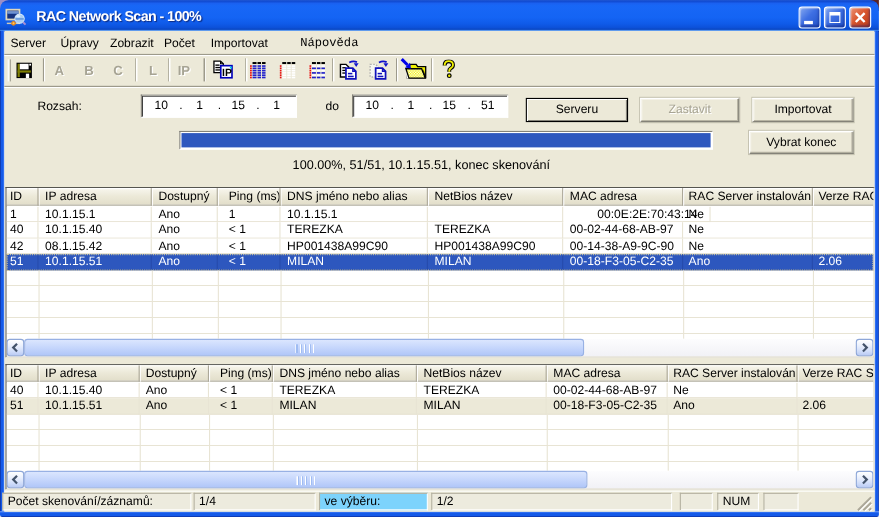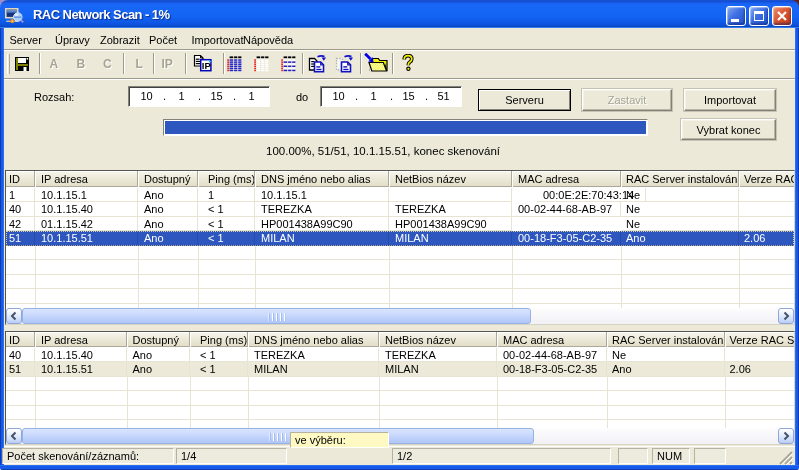--- a/index.html
+++ b/index.html
@@ -24,39 +24,39 @@
 <rect x="2.6" y="4.6" width="10.3" height="1" fill="#5e86cf"></rect>
 <rect x="2.2" y="13.6" width="12" height="1.3" fill="#cfc9b4"></rect>
 <circle cx="13.8" cy="10" r="4.2" fill="#a9cdf4" stroke="#d4e8fb" stroke-width="1"></circle>
 <rect x="10" y="9.4" width="7.6" height="1.6" fill="#6d9fe0"></rect>
 <ellipse cx="12.6" cy="7.8" rx="2" ry="1.2" fill="#ddeefd"></ellipse>
 <line x1="17" y1="13.2" x2="19.2" y2="15.4" stroke="#a98fd4" stroke-width="1.8"></line>
 <circle cx="8.3" cy="14.2" r="2.1" fill="#e8891c"></circle>
 <circle cx="8.3" cy="14.2" r="0.9" fill="#fcc86a"></circle>
 </svg>
 <div class="ab" style="left:33px;top:7px;font-size:13px;font-weight:bold;color:#fff;
-letter-spacing:-0.55px;text-shadow:1px 1px 1px #0c2a80;">RAC Network Scan - 1%</div>
+letter-spacing:-0.55px;text-shadow:1px 1px 1px #0c2a80;">RAC Network Scan - 100%</div>
 <div class="ab" style="left:726px;top:6px;width:20px;height:20px;border-radius:3px;border:1px solid #fff;background:linear-gradient(135deg,#86a9f1 0%,#3e6fe3 45%,#2152c8 100%);box-shadow:inset 1px 1px 1px rgba(255,255,255,.45),inset -1px -2px 2px rgba(10,25,110,.45);">
     <div class="ab" style="left:4px;top:12px;width:8px;height:3px;background:#fff;"></div>
   </div>
 <div class="ab" style="left:749px;top:6px;width:20px;height:20px;border-radius:3px;border:1px solid #fff;background:linear-gradient(135deg,#86a9f1 0%,#3e6fe3 45%,#2152c8 100%);box-shadow:inset 1px 1px 1px rgba(255,255,255,.45),inset -1px -2px 2px rgba(10,25,110,.45);">
     <div class="ab" style="left:4px;top:4px;width:10px;height:10px;border:1px solid #fff;border-top-width:3px;"></div>
   </div>
 <div class="ab" style="left:772px;top:6px;width:20px;height:20px;border-radius:3px;border:1px solid #fff;background:linear-gradient(135deg,#eb9275 0%,#da572f 45%,#bc3918 100%);box-shadow:inset 1px 1px 1px rgba(255,255,255,.45),inset -1px -2px 2px rgba(10,25,110,.45);">
     <svg class="ab" style="left:3px;top:3px;" width="12" height="12">
       <path d="M2 2 L10 10 M10 2 L2 10" stroke="#fff" stroke-width="2.2"></path>
     </svg>
   </div>
 <div class="ab" style="left:4px;top:28px;width:791px;height:437px;background:#ECE9D8;"></div>
 <div class="ab t11" style="left:9.5px;top:34px;">Server</div>
 <div class="ab t11" style="left:55px;top:34px;">Úpravy</div>
 <div class="ab t11" style="left:100px;top:34px;text-align:right;">Zobrazit</div>
 <div class="ab t11" style="left:149px;top:34px;">Počet</div>
 <div class="ab t11" style="left:191.5px;top:34px;">Importovat</div>
-<div class="ab t11" style="left:243px;top:34px;">Nápověda</div>
+<div class="ab t11" style="left:273px;top:34px;font-family:Liberation Mono, monospace;">Nápověda</div>
 <div class="ab" style="left:4px;top:49px;width:791px;height:2px;background:linear-gradient(180deg,#9d9a8b 0 1px,#fff 1px 2px);"></div>
 <div class="ab" style="left:7px;top:54px;width:3px;height:20px;border-left:1px solid #fff;border-right:1px solid #a9a698;"></div>
 <svg class="ab" style="left:14px;top:56px;" width="16" height="16" viewBox="0 0 16 16">
 <rect x="1" y="1" width="14" height="14" fill="#000"></rect>
 <rect x="2" y="2" width="2" height="12" fill="#7f7f00"></rect>
 <rect x="4" y="2" width="8" height="5" fill="#fff"></rect>
 <rect x="12.6" y="2" width="1.6" height="1.6" fill="#fff"></rect>
 <rect x="2" y="8" width="12" height="2" fill="#7f7f00"></rect>
 <rect x="9.5" y="11" width="3" height="4" fill="#fff"></rect>
 </svg>
@@ -273,25 +273,26 @@
       <div class="ab" style="left:132px;top:0;width:60px;height:14.4px;border-right:1px solid #e8e4d4;border-bottom:1px solid #e8e4d4;padding:1px 0 0 6px;font-size:11px;color:#000;white-space:nowrap;overflow:hidden;">Ano</div>
       <div class="ab" style="left:192px;top:0;width:57px;height:14.4px;border-right:1px solid #e8e4d4;border-bottom:1px solid #e8e4d4;padding:1px 0 0 10px;font-size:11px;color:#000;white-space:nowrap;overflow:hidden;">&lt; 1</div>
       <div class="ab" style="left:249px;top:0;width:134px;height:14.4px;border-right:1px solid #e8e4d4;border-bottom:1px solid #e8e4d4;padding:1px 0 0 6px;font-size:11px;color:#000;white-space:nowrap;overflow:hidden;">TEREZKA</div>
       <div class="ab" style="left:383px;top:0;width:123px;height:14.4px;border-right:1px solid #e8e4d4;border-bottom:1px solid #e8e4d4;padding:1px 0 0 6px;font-size:11px;color:#000;white-space:nowrap;overflow:hidden;">TEREZKA</div>
       <div class="ab" style="left:506px;top:0;width:109px;height:14.4px;border-right:1px solid #e8e4d4;border-bottom:1px solid #e8e4d4;padding:1px 0 0 6px;font-size:11px;color:#000;white-space:nowrap;overflow:hidden;">00-02-44-68-AB-97</div>
       <div class="ab" style="left:615px;top:0;width:118px;height:14.4px;border-right:1px solid #e8e4d4;border-bottom:1px solid #e8e4d4;padding:1px 0 0 5px;font-size:11px;color:#000;white-space:nowrap;overflow:hidden;">Ne</div>
       <div class="ab" style="left:733px;top:0;width:56px;height:14.4px;border-right:1px solid #e8e4d4;border-bottom:1px solid #e8e4d4;padding:1px 0 0 5px;font-size:11px;color:#000;white-space:nowrap;overflow:hidden;"></div>
     </div>
     <div class="ab" style="left:0;top:45.8px;width:788px;height:14.4px;background:#fff;">
       <div class="ab" style="left:0px;top:0;width:29px;height:14.4px;border-right:1px solid #e8e4d4;border-bottom:1px solid #e8e4d4;padding:1px 0 0 3px;font-size:11px;color:#000;white-space:nowrap;overflow:hidden;">42</div>
-      <div class="ab" style="left:29px;top:0;width:103px;height:14.4px;border-right:1px solid #e8e4d4;border-bottom:1px solid #e8e4d4;padding:1px 0 0 6px;font-size:11px;color:#000;white-space:nowrap;overflow:hidden;">01.1.15.42</div>
+      <div class="ab" style="left:29px;top:0;width:103px;height:14.4px;border-right:1px solid #e8e4d4;border-bottom:1px solid #e8e4d4;padding:1px 0 0 6px;font-size:11px;color:#000;white-space:nowrap;overflow:hidden;">08.1.15.42</div>
       <div class="ab" style="left:132px;top:0;width:60px;height:14.4px;border-right:1px solid #e8e4d4;border-bottom:1px solid #e8e4d4;padding:1px 0 0 6px;font-size:11px;color:#000;white-space:nowrap;overflow:hidden;">Ano</div>
       <div class="ab" style="left:192px;top:0;width:57px;height:14.4px;border-right:1px solid #e8e4d4;border-bottom:1px solid #e8e4d4;padding:1px 0 0 10px;font-size:11px;color:#000;white-space:nowrap;overflow:hidden;">&lt; 1</div>
       <div class="ab" style="left:249px;top:0;width:134px;height:14.4px;border-right:1px solid #e8e4d4;border-bottom:1px solid #e8e4d4;padding:1px 0 0 6px;font-size:11px;color:#000;white-space:nowrap;overflow:hidden;">HP001438A99C90</div>
       <div class="ab" style="left:383px;top:0;width:123px;height:14.4px;border-right:1px solid #e8e4d4;border-bottom:1px solid #e8e4d4;padding:1px 0 0 6px;font-size:11px;color:#000;white-space:nowrap;overflow:hidden;">HP001438A99C90</div>
+      <div class="ab" style="left:506px;top:0;width:109px;height:14.4px;border-right:1px solid #e8e4d4;border-bottom:1px solid #e8e4d4;padding:1px 0 0 6px;font-size:11px;color:#000;white-space:nowrap;overflow:hidden;">00-14-38-A9-9C-90</div>
       <div class="ab" style="left:615px;top:0;width:118px;height:14.4px;border-right:1px solid #e8e4d4;border-bottom:1px solid #e8e4d4;padding:1px 0 0 5px;font-size:11px;color:#000;white-space:nowrap;overflow:hidden;">Ne</div>
       <div class="ab" style="left:733px;top:0;width:56px;height:14.4px;border-right:1px solid #e8e4d4;border-bottom:1px solid #e8e4d4;padding:1px 0 0 5px;font-size:11px;color:#000;white-space:nowrap;overflow:hidden;"></div>
     </div>
     <div class="ab" style="left:0;top:60.199999999999996px;width:788px;height:14.4px;background:#2d57be;outline:1px dotted #d8cf9a;outline-offset:-1px;">
       <div class="ab" style="left:0px;top:0;width:29px;height:14.4px;border-right:1px solid rgba(20,40,120,0.25);border-bottom:1px solid rgba(20,40,120,0.25);padding:1px 0 0 3px;font-size:11px;color:#fff;white-space:nowrap;overflow:hidden;">51</div>
       <div class="ab" style="left:29px;top:0;width:103px;height:14.4px;border-right:1px solid rgba(20,40,120,0.25);border-bottom:1px solid rgba(20,40,120,0.25);padding:1px 0 0 6px;font-size:11px;color:#fff;white-space:nowrap;overflow:hidden;">10.1.15.51</div>
       <div class="ab" style="left:132px;top:0;width:60px;height:14.4px;border-right:1px solid rgba(20,40,120,0.25);border-bottom:1px solid rgba(20,40,120,0.25);padding:1px 0 0 6px;font-size:11px;color:#fff;white-space:nowrap;overflow:hidden;">Ano</div>
       <div class="ab" style="left:192px;top:0;width:57px;height:14.4px;border-right:1px solid rgba(20,40,120,0.25);border-bottom:1px solid rgba(20,40,120,0.25);padding:1px 0 0 10px;font-size:11px;color:#fff;white-space:nowrap;overflow:hidden;">&lt; 1</div>
       <div class="ab" style="left:249px;top:0;width:134px;height:14.4px;border-right:1px solid rgba(20,40,120,0.25);border-bottom:1px solid rgba(20,40,120,0.25);padding:1px 0 0 6px;font-size:11px;color:#fff;white-space:nowrap;overflow:hidden;">MILAN</div>
       <div class="ab" style="left:383px;top:0;width:123px;height:14.4px;border-right:1px solid rgba(20,40,120,0.25);border-bottom:1px solid rgba(20,40,120,0.25);padding:1px 0 0 6px;font-size:11px;color:#fff;white-space:nowrap;overflow:hidden;">MILAN</div>
@@ -381,21 +382,21 @@
         </svg>
       </div>
       <div class="ab" style="left:16px;top:0;width:512px;height:16px;border-radius:3px;border:1px solid #98b1e4;background:linear-gradient(180deg,#dbe6fe 0%,#c8d8fc 45%,#b0c6f8 100%);">
         <div class="ab" style="left:50%;top:4px;width:17px;height:8px;transform:translateX(-50%);background:repeating-linear-gradient(90deg,#fff 0 1px,#9fbcf2 1px 2px,rgba(0,0,0,0) 2px 4px);"></div>
       </div>
     </div>
   </div>
 <div class="ab" style="left:4px;top:446px;width:791px;height:19px;background:#ECE9D8;border-top:1px solid #fff;"></div>
 <div class="ab" style="left:2px;top:448px;width:172px;height:16px;background:#EDEBDE;border:1px solid #b5b2a1;border-bottom-color:#fff;border-right-color:#fff;padding:1px 0 0 4px;font-size:11px;white-space:nowrap;overflow:hidden;">Počet skenování/záznamů:</div>
 <div class="ab" style="left:176px;top:448px;width:111px;height:16px;background:#EDEBDE;border:1px solid #b5b2a1;border-bottom-color:#fff;border-right-color:#fff;padding:1px 0 0 4px;font-size:11px;white-space:nowrap;overflow:hidden;">1/4</div>
-<div class="ab" style="left:290px;top:432px;width:99px;height:16px;background:#fef9c3;border:1px solid #b5b2a1;border-bottom-color:#fff;border-right-color:#fff;padding:1px 0 0 4px;font-size:11px;white-space:nowrap;overflow:hidden;">ve výběru:</div>
+<div class="ab" style="left:290px;top:448px;width:99px;height:16px;background:#7dd3fc;border:1px solid #b5b2a1;border-bottom-color:#fff;border-right-color:#fff;padding:1px 0 0 4px;font-size:11px;white-space:nowrap;overflow:hidden;">ve výběru:</div>
 <div class="ab" style="left:392px;top:448px;width:219px;height:16px;background:#EDEBDE;border:1px solid #b5b2a1;border-bottom-color:#fff;border-right-color:#fff;padding:1px 0 0 4px;font-size:11px;white-space:nowrap;overflow:hidden;">1/2</div>
 <div class="ab" style="left:618px;top:448px;width:30px;height:16px;background:#EDEBDE;border:1px solid #b5b2a1;border-bottom-color:#fff;border-right-color:#fff;padding:1px 0 0 4px;font-size:11px;white-space:nowrap;overflow:hidden;"></div>
 <div class="ab" style="left:652px;top:448px;width:38px;height:16px;background:#EDEBDE;border:1px solid #b5b2a1;border-bottom-color:#fff;border-right-color:#fff;padding:1px 0 0 4px;font-size:11px;white-space:nowrap;overflow:hidden;">NUM</div>
 <div class="ab" style="left:694px;top:448px;width:32px;height:16px;background:#EDEBDE;border:1px solid #b5b2a1;border-bottom-color:#fff;border-right-color:#fff;padding:1px 0 0 4px;font-size:11px;white-space:nowrap;overflow:hidden;"></div>
 <svg class="ab" style="left:776px;top:450px;" width="18" height="15">
 <g stroke="#aca899" stroke-width="2">
       <path d="M16 2 L4 14"></path>
       <path d="M16 7 L9 14"></path>
       <path d="M16 12 L14 14"></path>
     </g>

